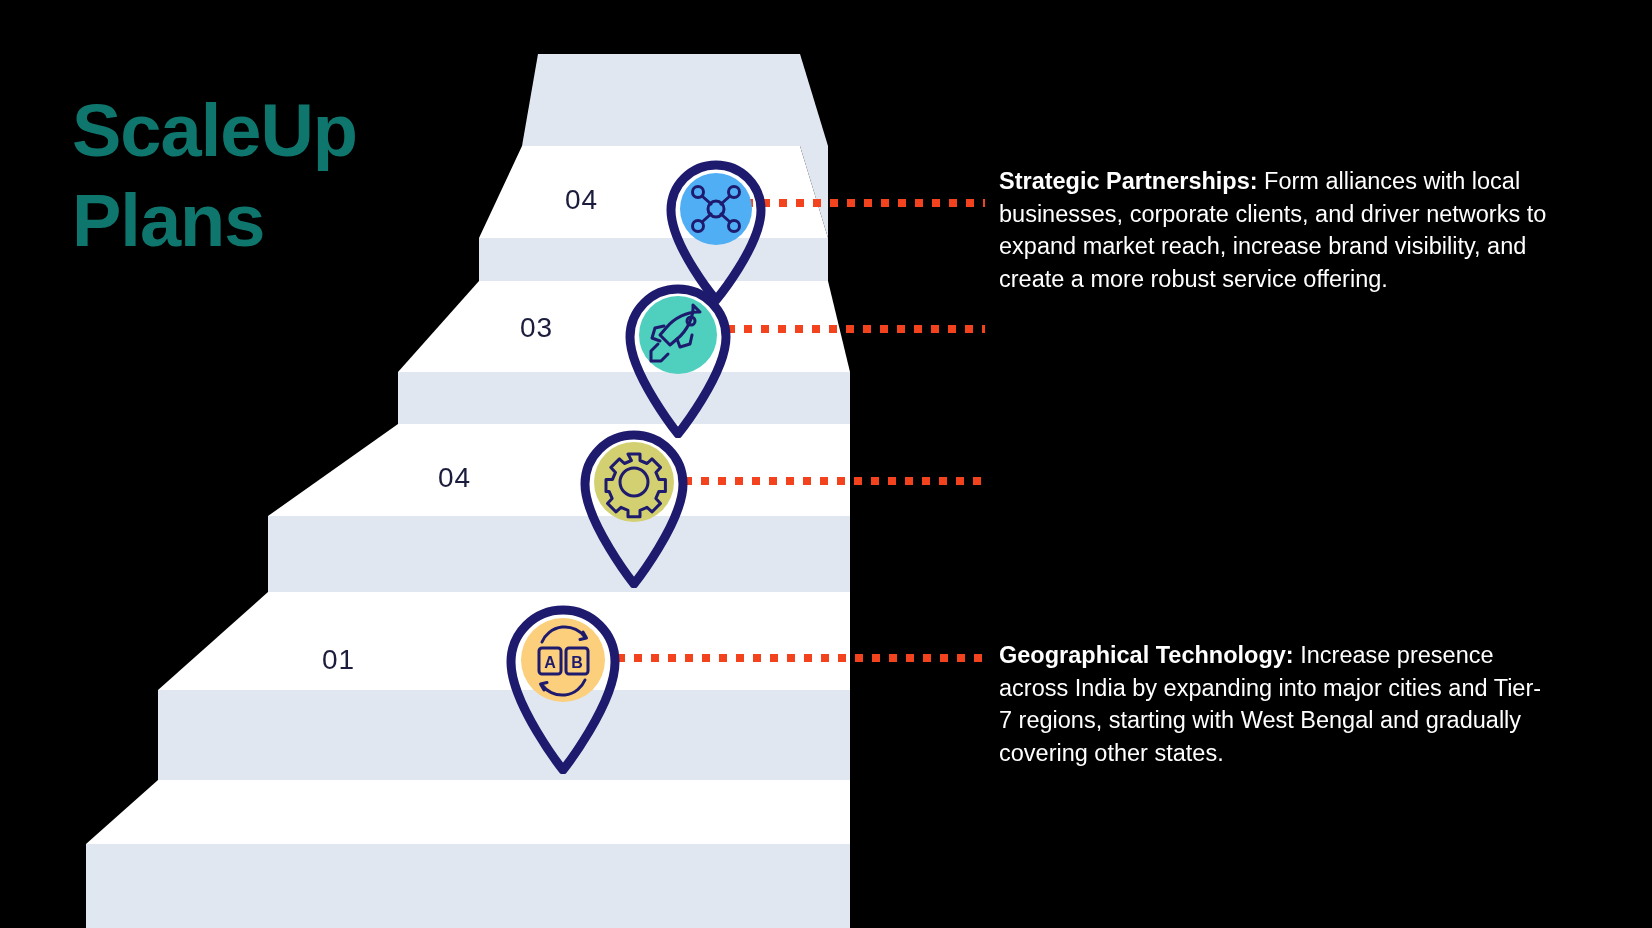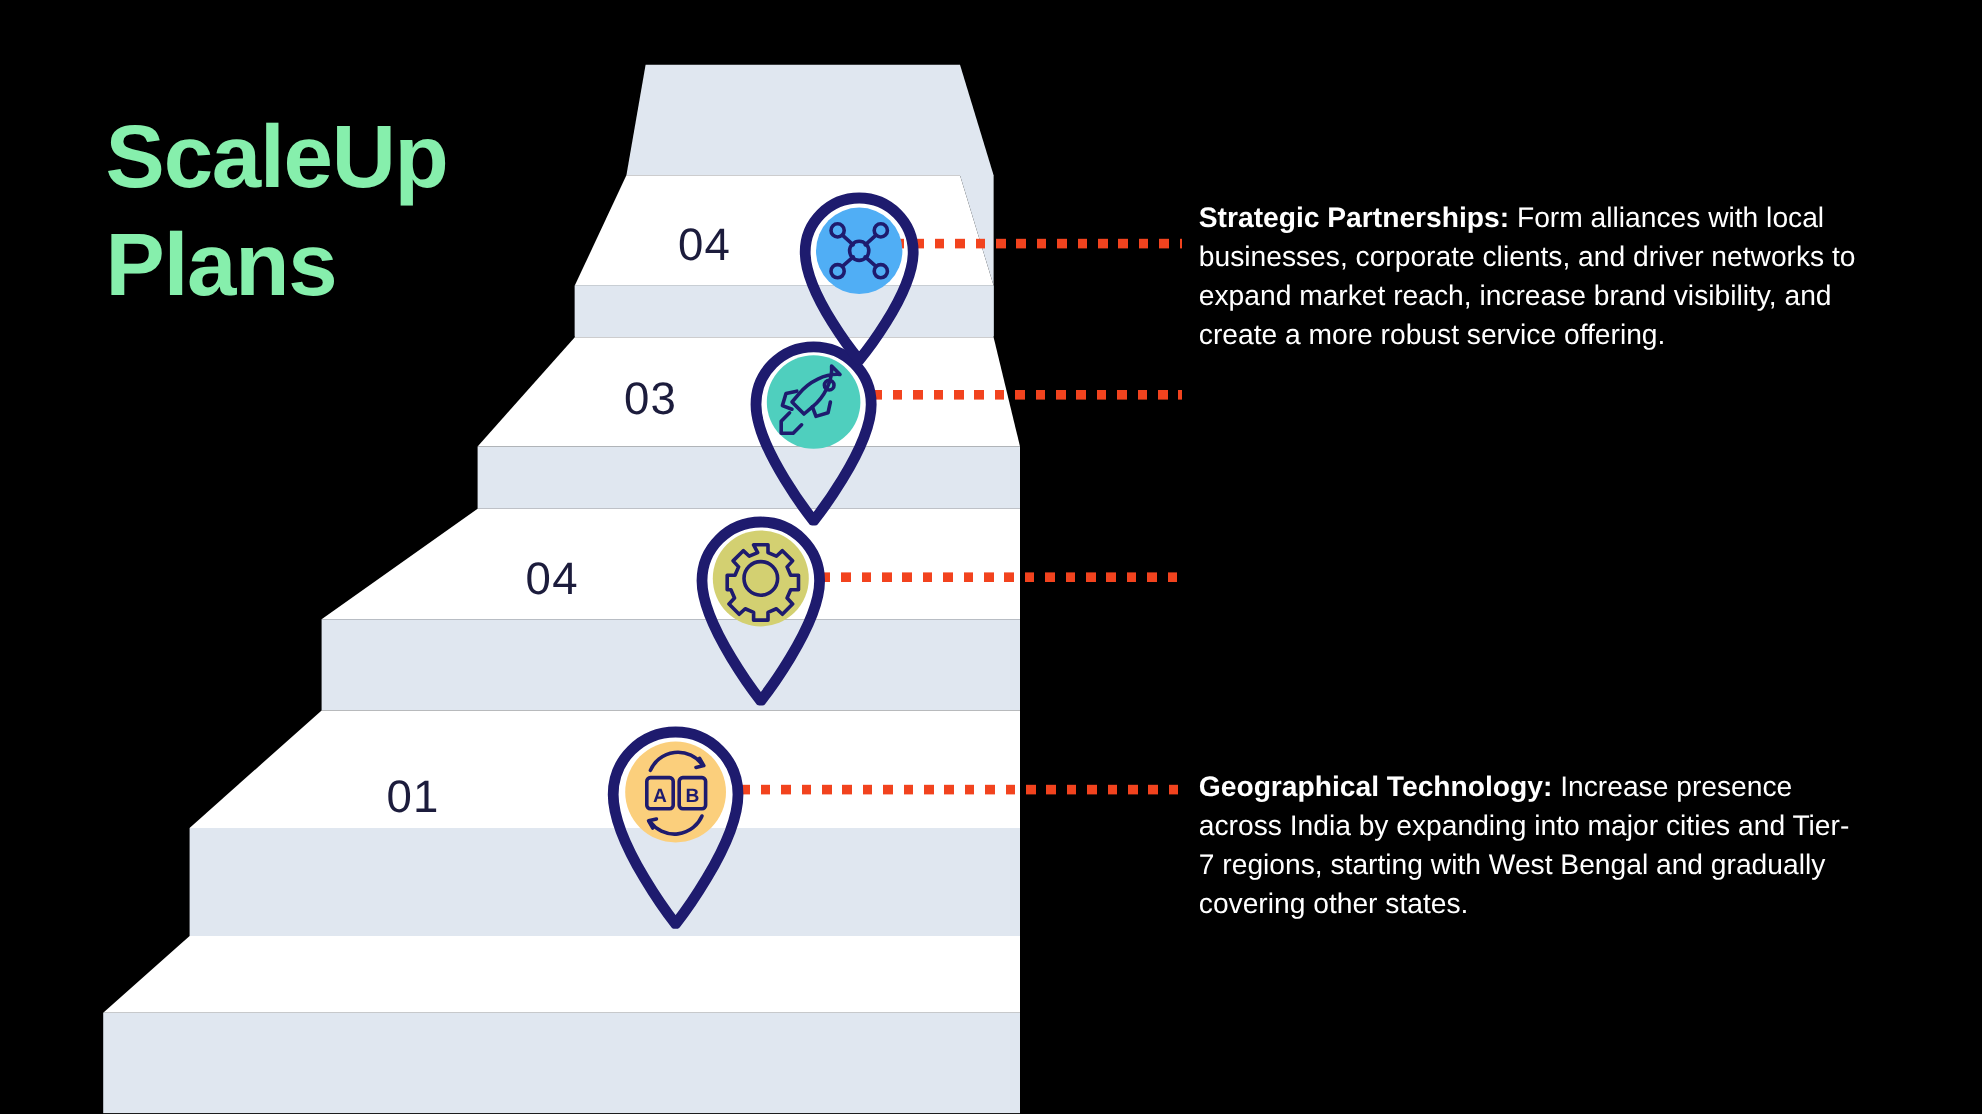--- a/index.html
+++ b/index.html
@@ -6,37 +6,37 @@
   html,body{margin:0;padding:0;background:#000;}
   body{
     width:1652px;height:928px;overflow:hidden;position:relative;
     font-family:"Liberation Sans","DejaVu Sans",sans-serif;
     background:#000000;color:#ffffff;
   }
   #stage{position:absolute;inset:0;width:1652px;height:928px;}
 
   
   .title{
-    position:absolute;left:88px;top:86px;width:430px;
+    position:absolute;left:72px;top:86px;width:430px;
     font-size:74px;font-weight:700;line-height:1.22;
-    color:#86efac;letter-spacing:-1px;
+    color:#0f766e;letter-spacing:-1px;
   }
   .title .l2{display:block;}
 
   
   .logo{position:absolute;right:8px;top:14px;width:126px;height:126px;}
   .logo svg{display:block;}
 
   
   .stairs{position:absolute;left:0;top:0;width:900px;height:928px;}
   .stairs svg{display:block;}
 
   
   .stepnum{
-    position:absolute;font-size:38px;font-weight:400;color:#1c1c3c;
+    position:absolute;font-size:28px;font-weight:400;color:#1c1c3c;
     letter-spacing:1px;font-family:"Liberation Sans","DejaVu Sans",sans-serif;
   }
   #num-01{left:322px;top:644px;}
   #num-02{left:438px;top:462px;}
   #num-03{left:520px;top:312px;text-align:right;}
   #num-04{left:565px;top:184px;}
 
   
   .pin{position:absolute;width:0;height:0;}
   .pin svg{display:block;position:absolute;left:0;top:0;}

